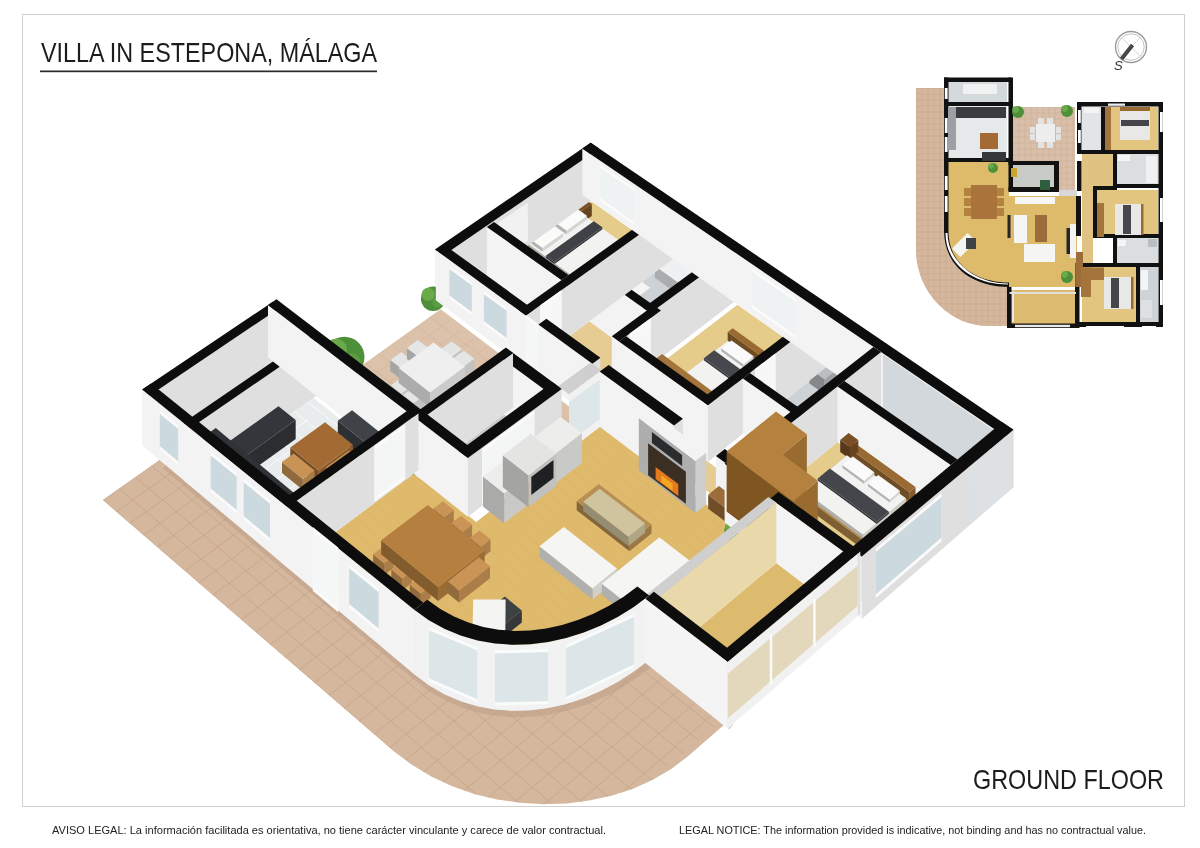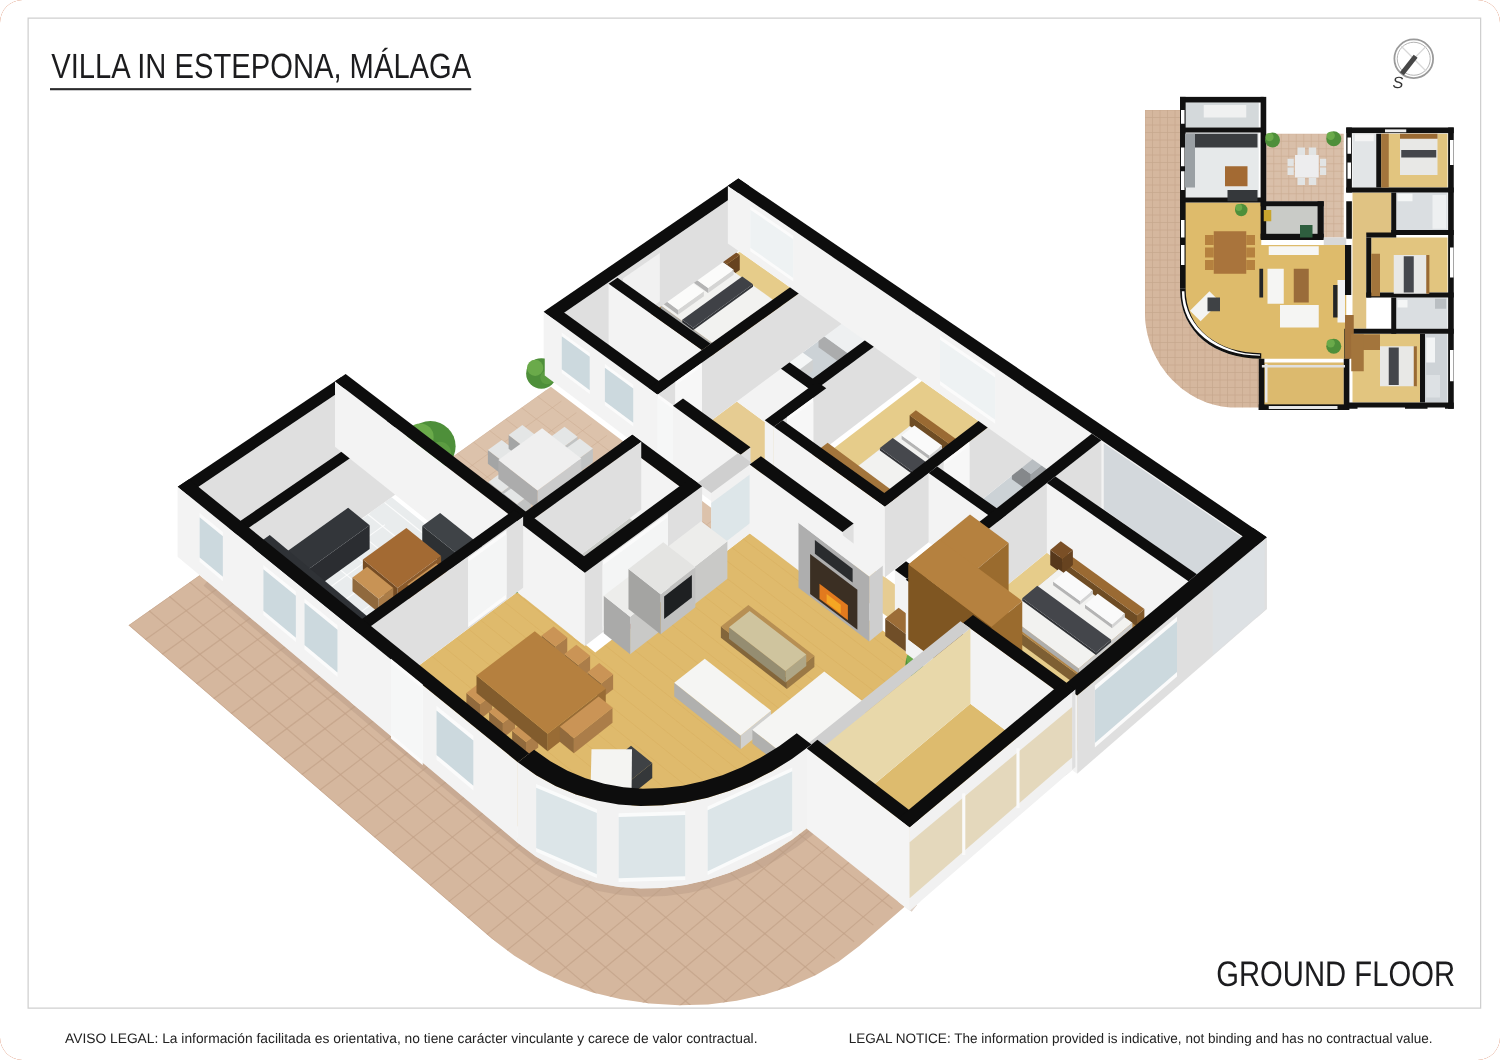--- a/index.html
+++ b/index.html
@@ -1,16 +1,16 @@
 <!DOCTYPE html>
 <html><head><meta charset="utf-8"><title>Villa in Estepona</title>
 <style>
 html,body{margin:0;padding:0;background:#ffffff;}
 *{box-sizing:border-box;}
-.page{position:relative;width:1200px;height:848px;background:#c2410c;font-family:"Liberation Sans",sans-serif;overflow:hidden;border-radius:18px;}
+.page{position:relative;width:1200px;height:848px;background:#c2410c;font-family:"Liberation Sans",sans-serif;overflow:hidden;}
 </style></head>
 <body>
 <div class="page">
 <svg width="1200" height="848" viewBox="0 0 1200 848" xmlns="http://www.w3.org/2000/svg">
 
 <rect x="0" y="0" width="1200" height="848" fill="#ffffff"></rect>
 
 <rect x="22.5" y="14.5" width="1162" height="792" fill="none" stroke="#cfcfcf" stroke-width="1"></rect>
 
 <text x="41" y="62" font-size="28" textLength="336" lengthAdjust="spacingAndGlyphs" fill="#1c1c1e" font-family="Liberation Sans,sans-serif">VILLA IN ESTEPONA, MÁLAGA</text>

